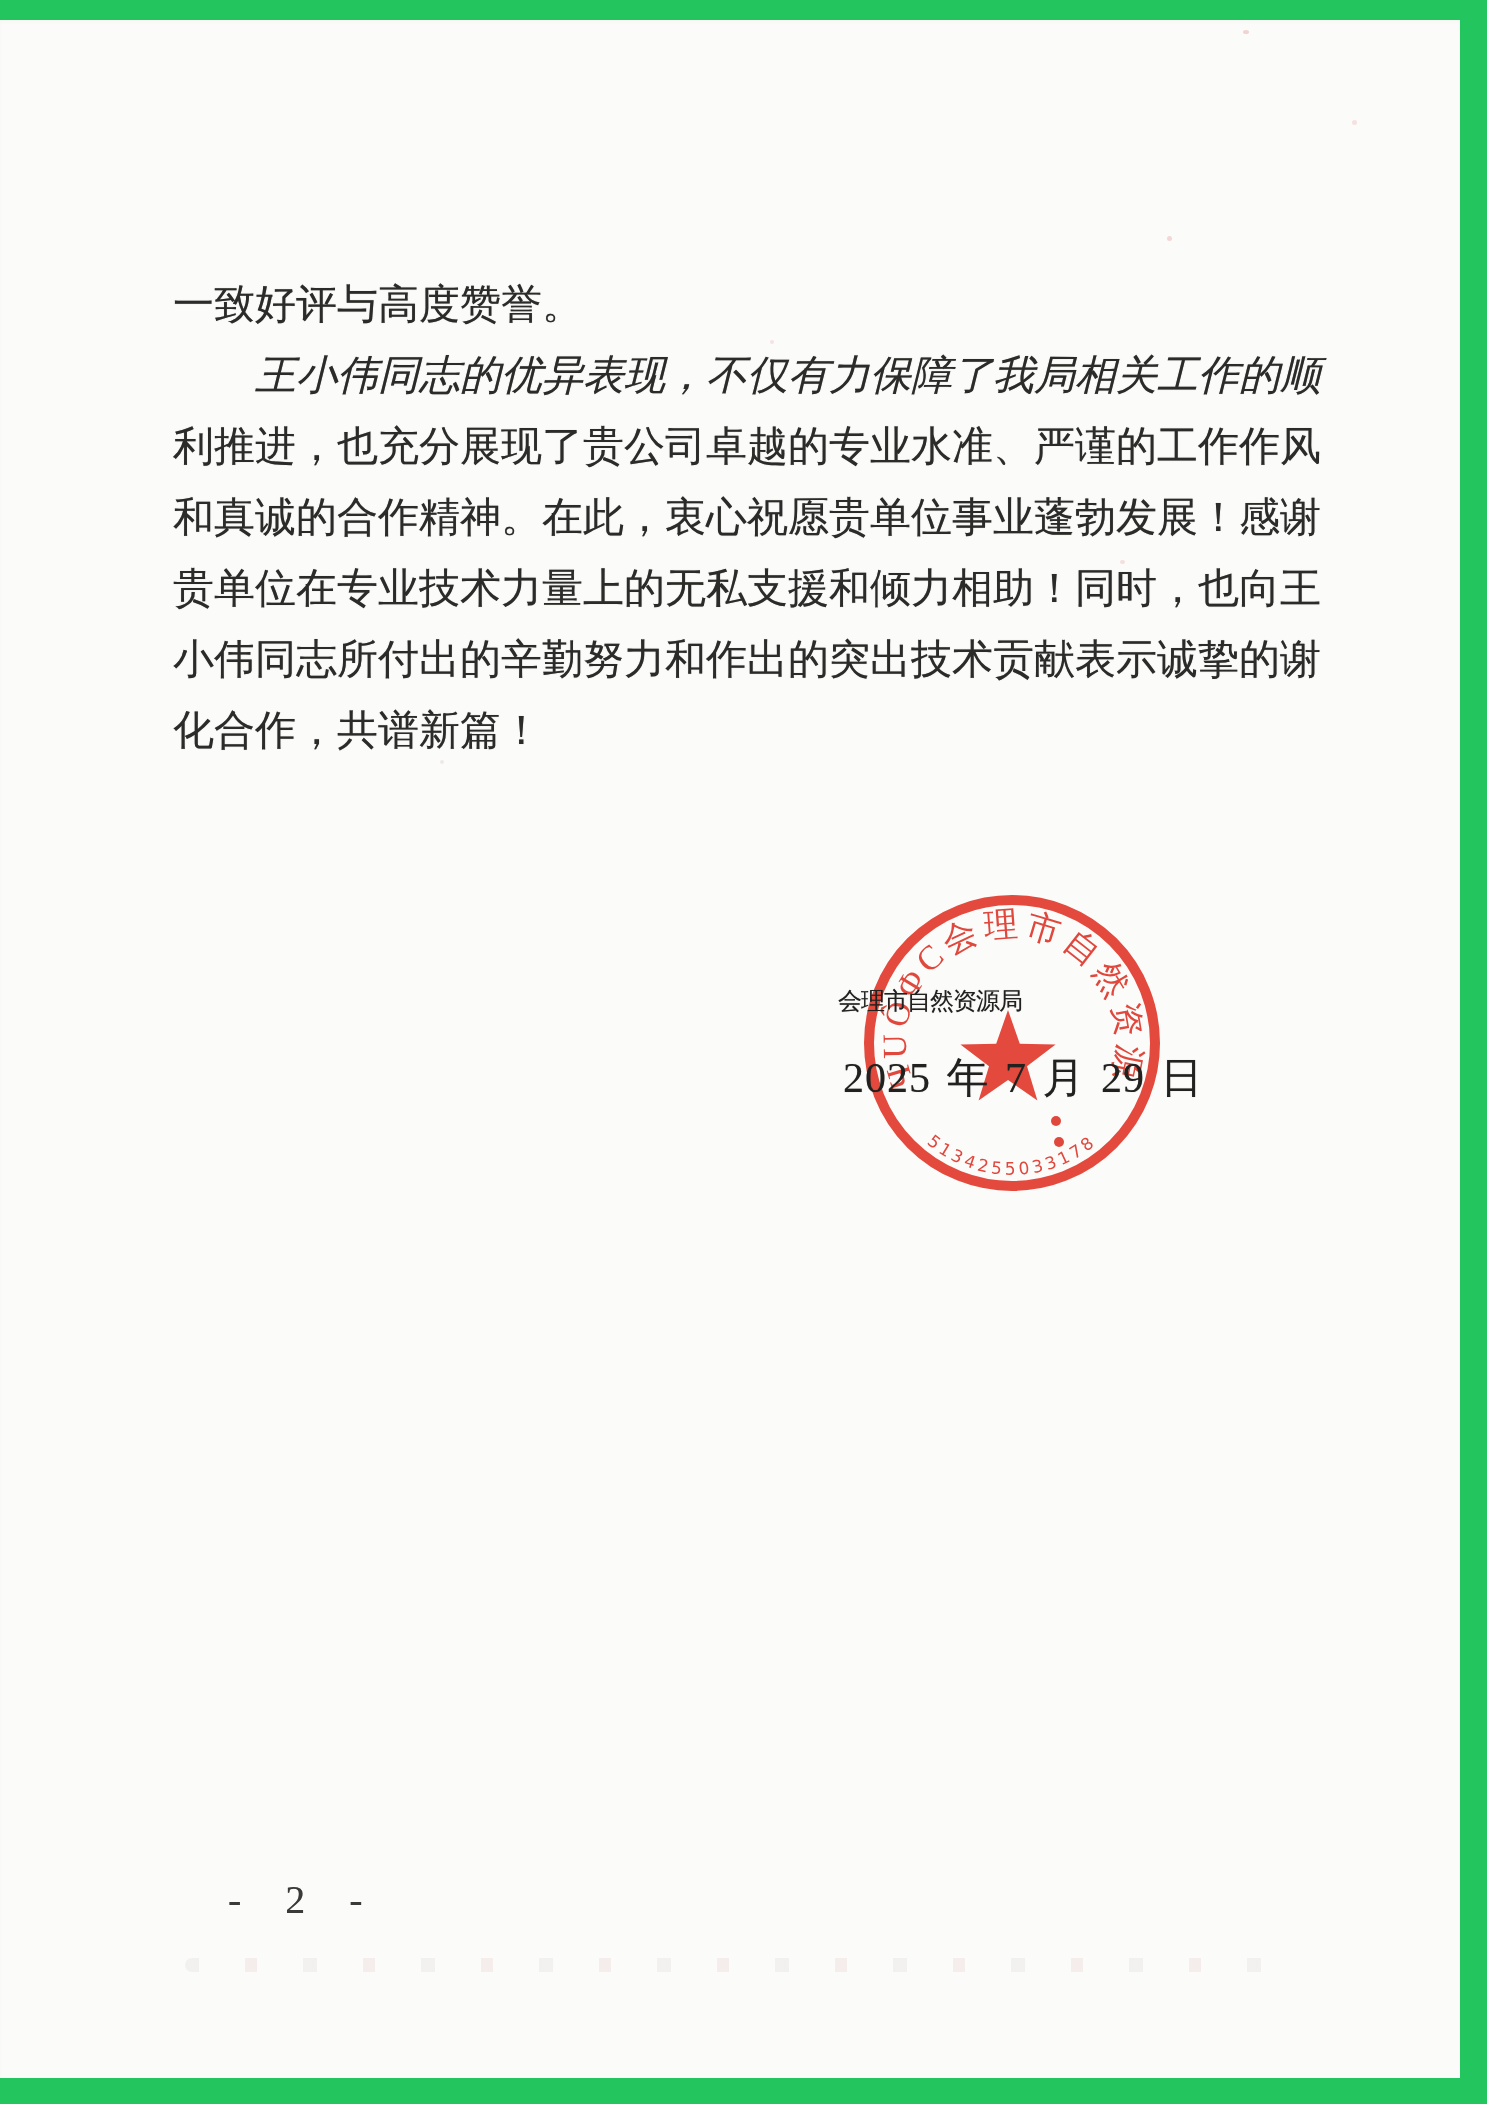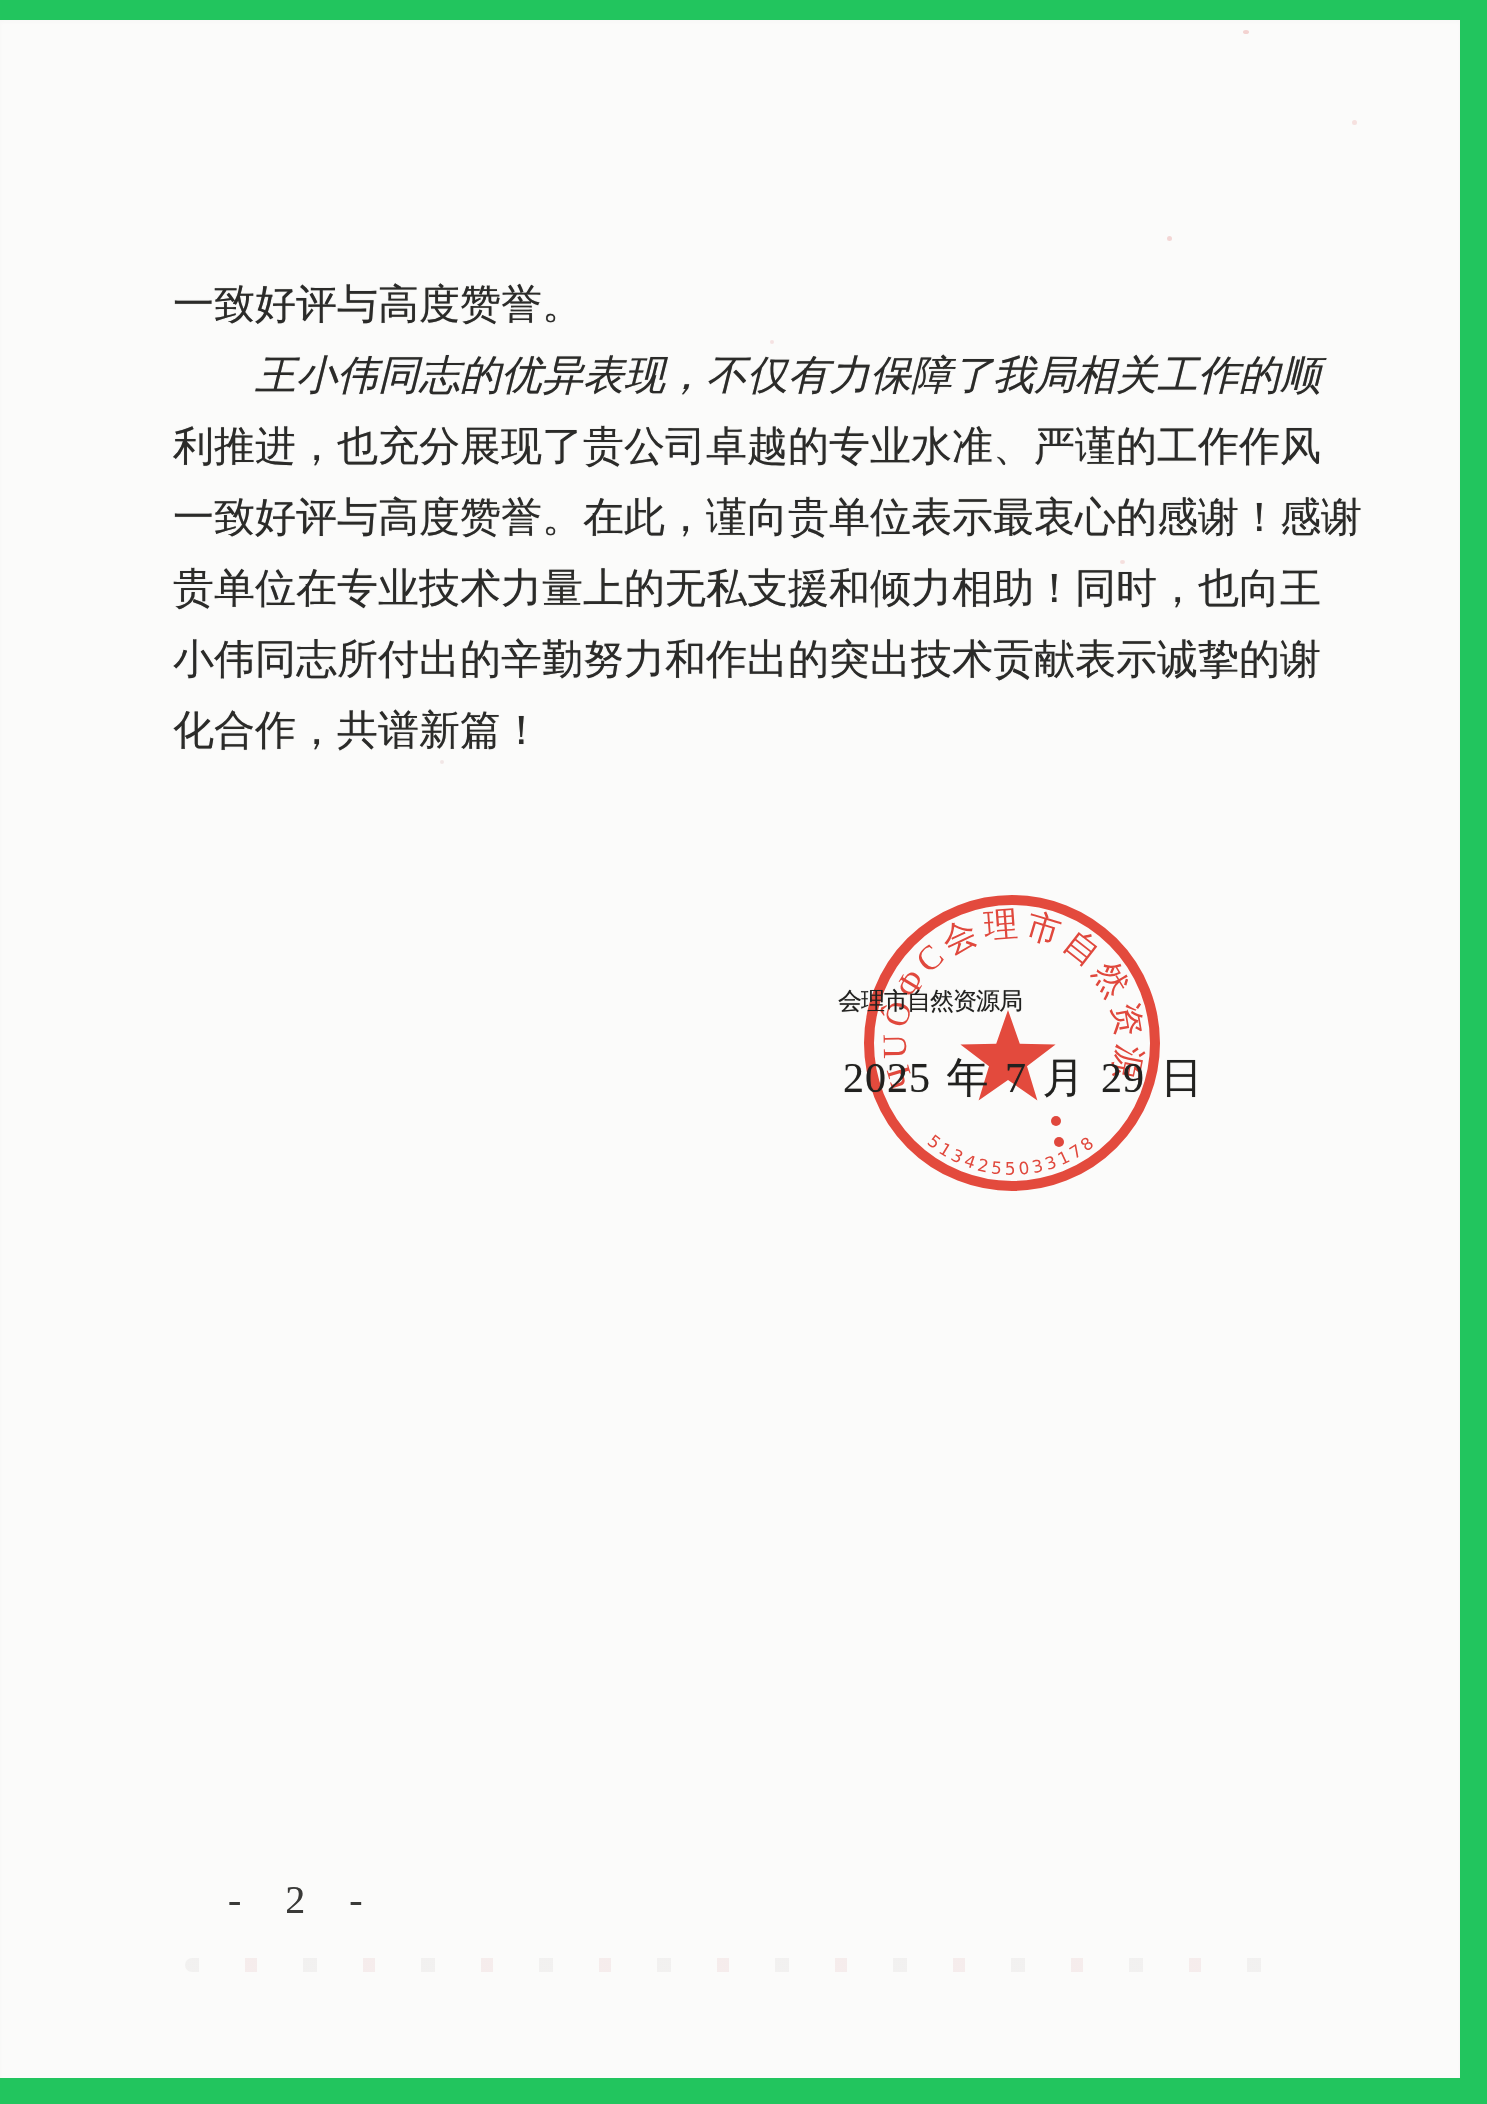--- a/index.html
+++ b/index.html
@@ -55,21 +55,21 @@
 <body>
 
 <div class="page">
 
   <div class="scan-area"></div>
 
   <div class="body-text">
     <div class="line">一致好评与高度赞誉。</div>
     <div class="line indent">王小伟同志的优异表现，不仅有力保障了我局相关工作的顺</div>
     <div class="line">利推进，也充分展现了贵公司卓越的专业水准、严谨的工作作风</div>
-    <div class="line">一致好评与高度赞誉。在此，谨向贵单位表示最衷心的感谢！感谢</div>
+    <div class="line">和真诚的合作精神。在此，衷心祝愿贵单位事业蓬勃发展！感谢</div>
     <div class="line">贵单位在专业技术力量上的无私支援和倾力相助！同时，也向王</div>
     <div class="line">小伟同志所付出的辛勤努力和作出的突出技术贡献表示诚挚的谢</div>
     <div class="line">化合作，共谱新篇！</div>
   </div>
 
   <div class="seal">
     <svg width="298" height="298" viewBox="0 0 298 298">
       <defs>
         <path id="arcTop" d="M 49 183 A 106 106 0 1 1 249 183" fill="none"></path>
         <path id="arcBottom" d="M 67 252 A 131 131 0 0 0 231 252" fill="none"></path>

